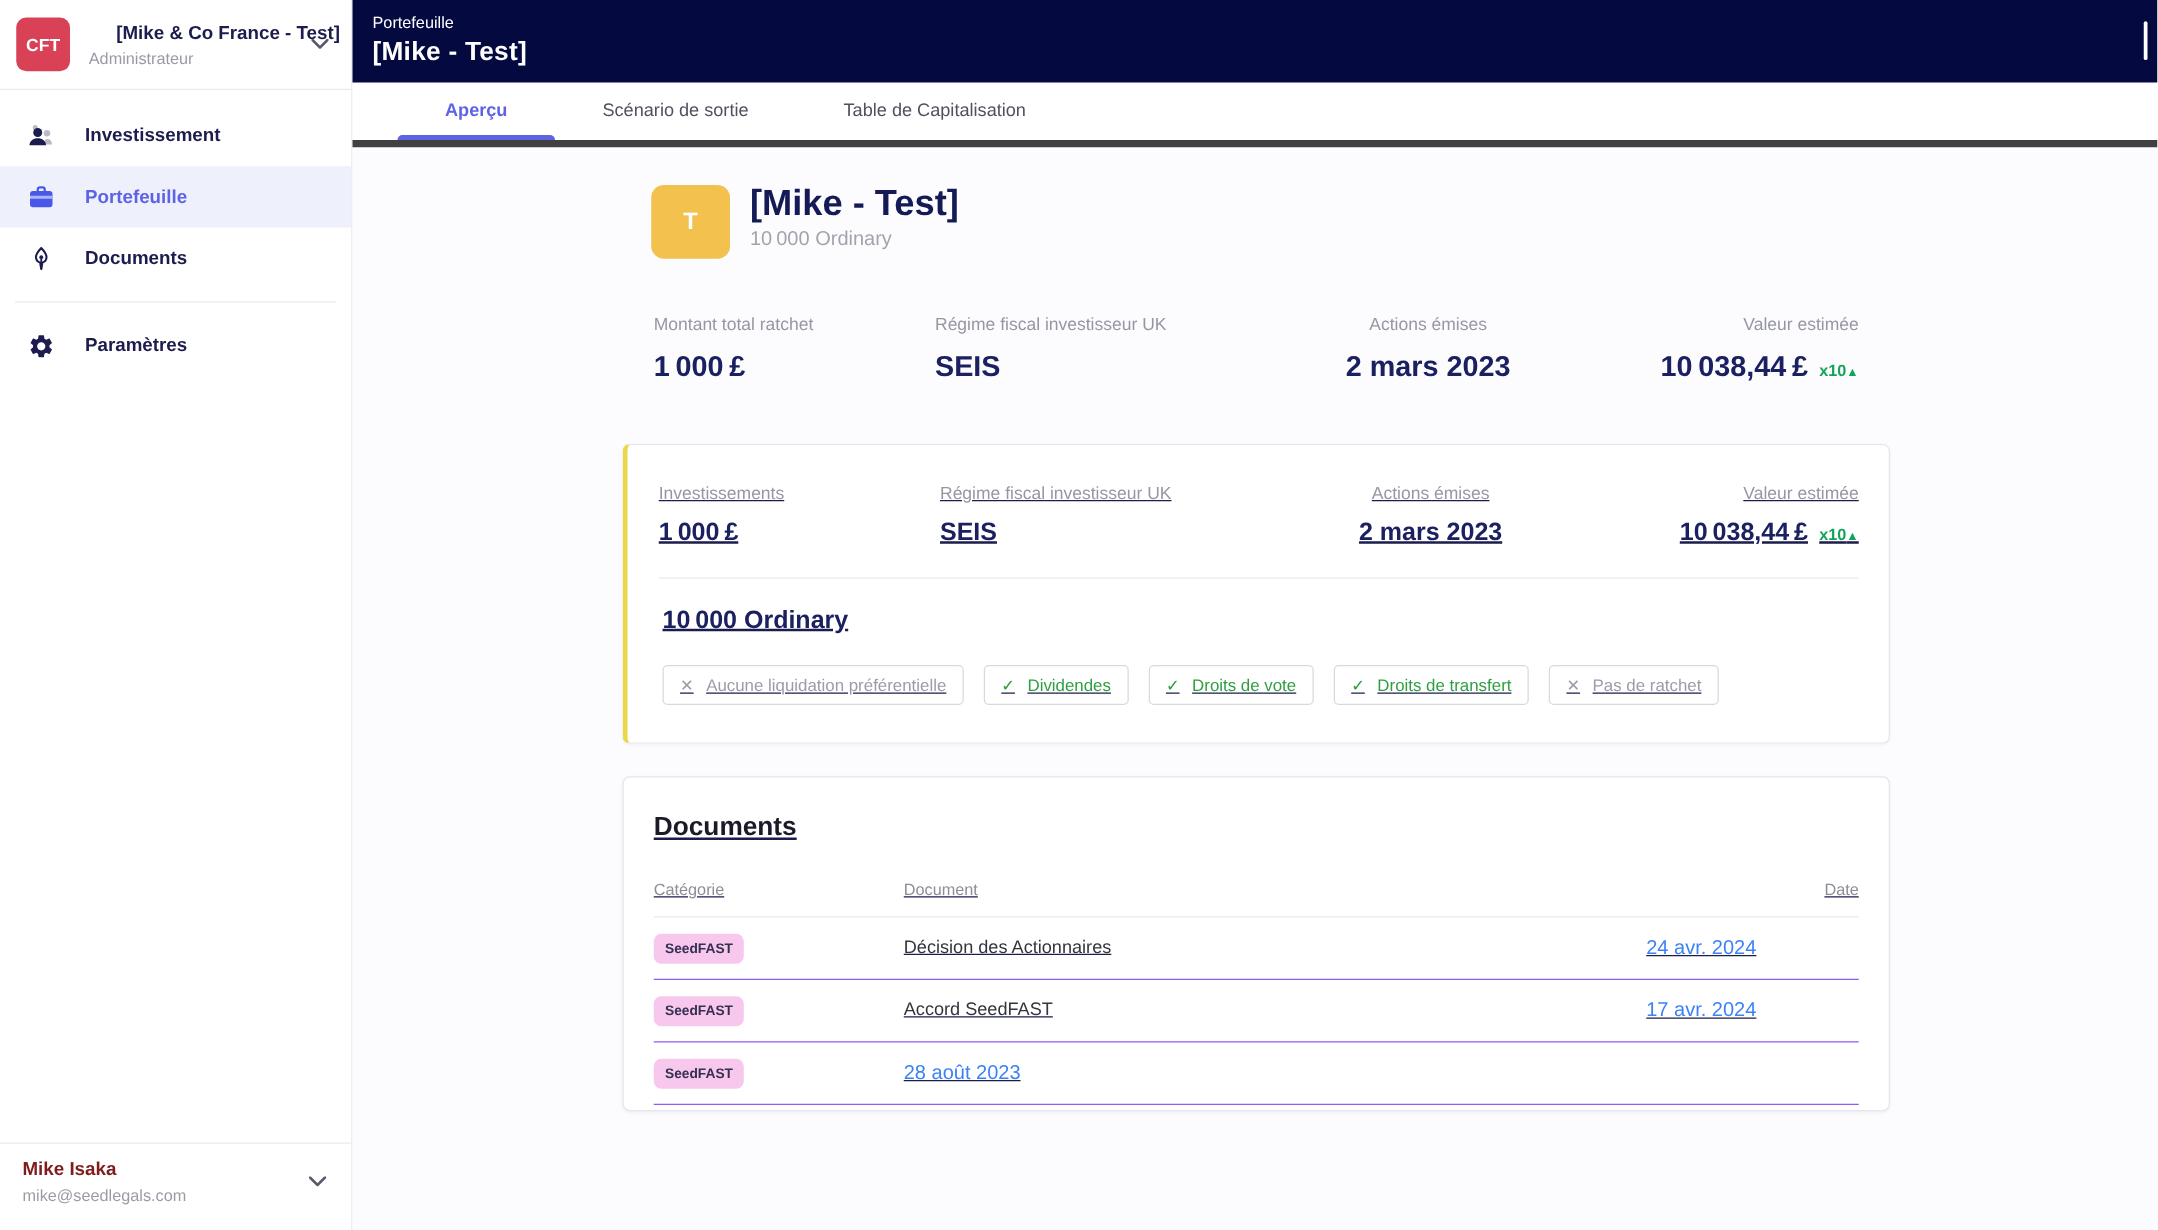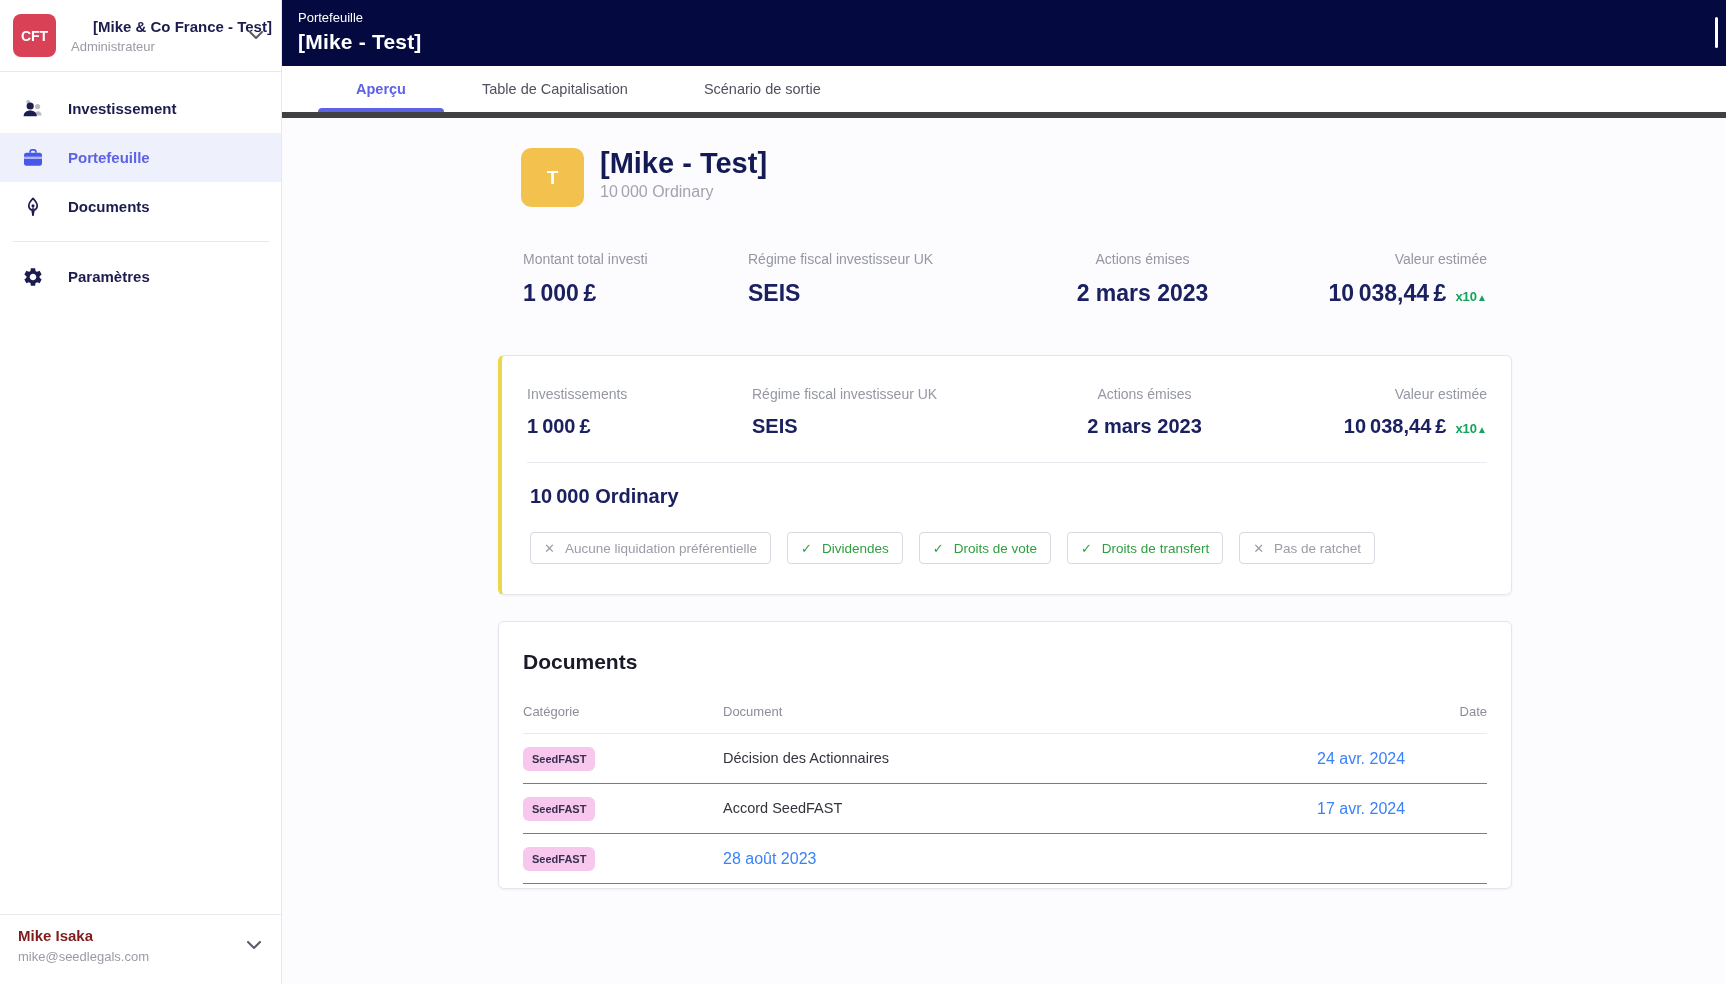--- a/index.html
+++ b/index.html
@@ -115,20 +115,21 @@
   .stat.right { text-align: right; }
   .stat-badge { font-size: 13px; font-weight: bold; color: #12a45a; margin-left: 9px; }
   .stat-badge .arrow { font-size: 10px; }
 
   
   .card {
     background: #ffffff;
     border: 1px solid #e5e6ec;
     border-radius: 6px;
     box-shadow: 0 1px 3px rgba(25,25,70,0.05);
+    text-decoration: underline;
   }
   .card.share {
     border-left: 4px solid #e9d94a;
     padding: 30px 24px 30px 25px;
     margin-bottom: 26px;
   }
   .card.share .stat .stat-value { font-size: 20px; }
   .card-divider { height: 1px; background: #e9e9ef; margin: 24px 0 22px; }
   .share-class-title { font-size: 20px; font-weight: bold; color: #1b2060; margin: 0 0 24px 3px; }
 
@@ -252,38 +253,38 @@
   <div class="main">
 
     <header class="topbar">
       <div class="topbar-breadcrumb">Portefeuille</div>
       <div class="topbar-title">[Mike - Test]</div>
       <div class="scrollbar-thumb"></div>
     </header>
 
     <div class="tabs">
       <div class="tab active">Aperçu</div>
+      <div class="tab">Scénario de sortie</div>
       <div class="tab">Table de Capitalisation</div>
-      <div class="tab">Scénario de sortie</div>
     </div>
 
     <div class="content">
       <div class="main-column">
 
         <div class="entity-header">
           <div class="entity-avatar">T</div>
           <div>
             <div class="entity-title">[Mike - Test]</div>
             <div class="entity-subtitle">10 000 Ordinary</div>
           </div>
         </div>
 
         <div class="stats-grid top">
           <div class="stat">
-            <div class="stat-label">Montant total investi</div>
+            <div class="stat-label">Montant total ratchet</div>
             <div class="stat-value">1 000 £</div>
           </div>
           <div class="stat">
             <div class="stat-label">Régime fiscal investisseur UK</div>
             <div class="stat-value">SEIS</div>
           </div>
           <div class="stat center">
             <div class="stat-label">Actions émises</div>
             <div class="stat-value">2 mars 2023</div>
           </div>

